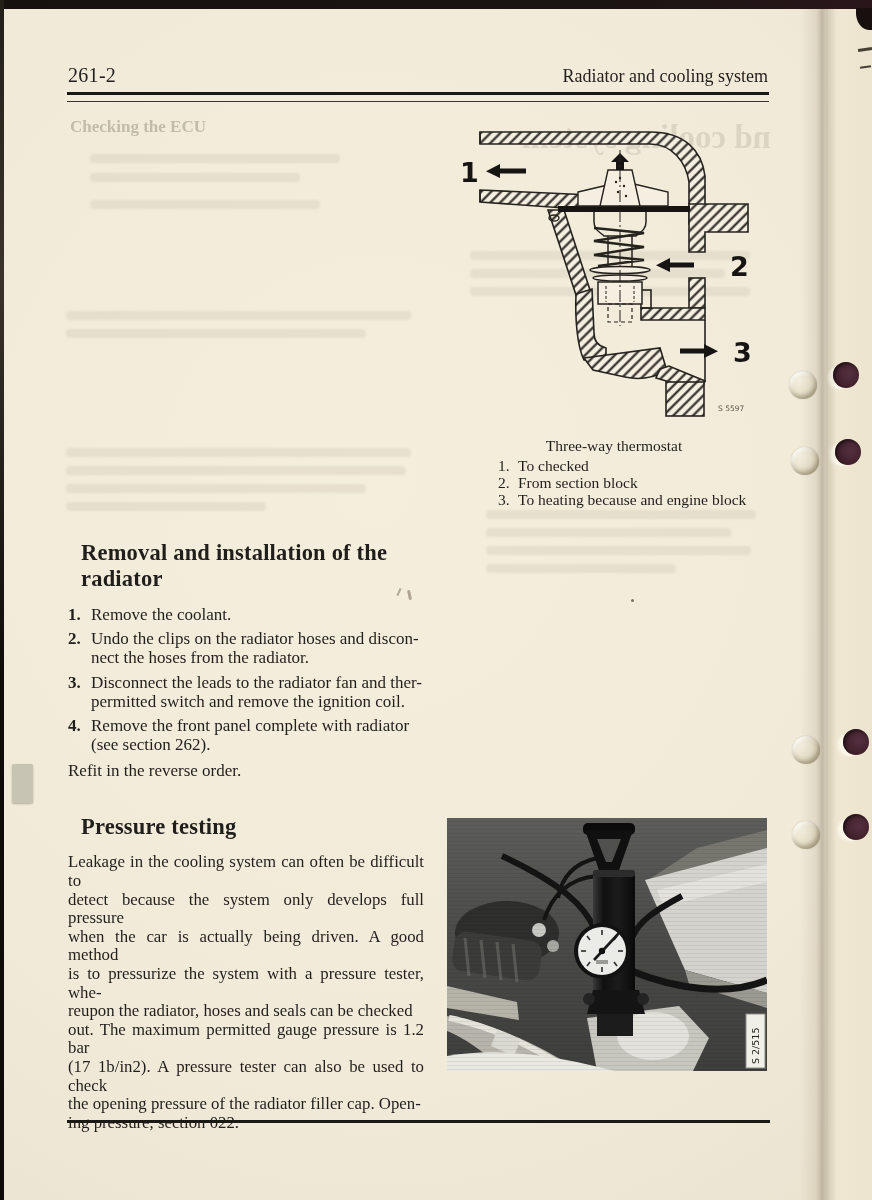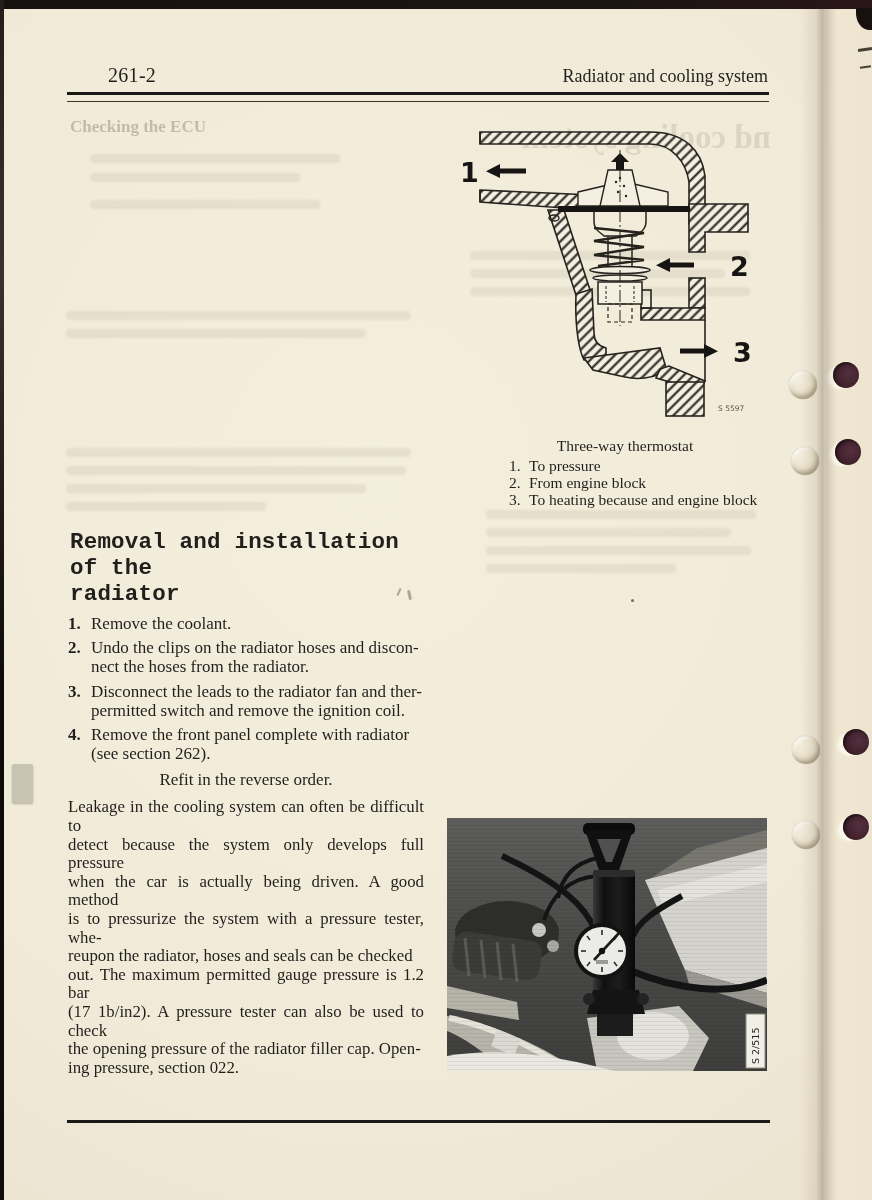--- a/index.html
+++ b/index.html
@@ -25,45 +25,45 @@
   
   .hole-light{position:absolute;width:28px;height:28px;border-radius:50%;
       background:radial-gradient(circle at 38% 30%, #f3eedd 0%, #eae3cd 55%, #d6cdb2 100%);
       box-shadow:inset -2px -3px 5px rgba(115,103,76,.55), inset 2px 3px 3px rgba(255,255,255,.65), 0 0 1px rgba(120,108,82,.6);}
   .hole-dark{position:absolute;width:26px;height:26px;border-radius:50%;
       background:radial-gradient(circle at 62% 45%, #553040 0%, #41212c 60%, #301520 100%);
       box-shadow:-5px 2px 0 -1px rgba(250,246,232,.95), -8px 3px 3px -2px rgba(250,246,232,.7), inset 2px 2px 3px rgba(0,0,0,.45);}
   
   .hdr{position:absolute;left:64px;top:56px;width:700px;display:flex;
        justify-content:space-between;align-items:baseline;}
-  .hdr .num{font-size:20px;letter-spacing:.3px;margin-left:40px;}
+  .hdr .num{font-size:20px;letter-spacing:.3px;}
   .hdr .title{font-size:18px;}
   .rule-top{position:absolute;left:63px;top:84px;width:702px;height:6px;
        border-top:3px solid #1b1916;border-bottom:1px solid #3a352e;}
   .rule-bottom{position:absolute;left:63px;top:1112px;width:703px;height:3px;background:#1b1916;}
   
   .bt{position:absolute;pointer-events:none;}
   .bt-ecu{left:66px;top:109px;font-weight:bold;font-size:17px;color:#85856a;opacity:.45;filter:blur(.4px);}
   .bt-mirror{left:195px;top:111px;width:572px;font-weight:bold;font-size:33px;color:#6e6750;
              opacity:.16;transform:scaleX(-1);filter:blur(.6px);white-space:nowrap;}
   .bt-bar{position:absolute;height:9px;border-radius:4px;background:rgba(118,108,86,.10);filter:blur(1px);}
   
   .fig-thermo{position:absolute;left:438px;top:112px;width:332px;height:302px;}
-  .caption{position:absolute;left:451px;top:430px;width:330px;font-size:15.5px;line-height:15.5px;}
+  .caption{position:absolute;left:440px;top:430px;width:330px;font-size:15.5px;line-height:15.5px;}
   .caption .cap-title{text-align:center;margin:0 0 4px 10px;}
   .cap-item{display:flex;margin:0 0 1.5px 54px;}
   .cap-item .n{width:20px;flex:none;}
   
   .leftcol{position:absolute;left:64px;top:519px;width:356px;}
-  h2{font-size:22.5px;line-height:26px;margin:2px;white-space:pre-line;letter-spacing:.2px;font-family:Liberation Mono, monospace;}
+  h2{font-size:22.5px;line-height:26px;margin:13px;white-space:pre-line;letter-spacing:.2px;}
   .steps{margin:7px 0 0 0;padding:0;list-style:none;}
   .step{display:flex;margin-bottom:5px;font-size:17px;line-height:19.2px;}
   .step .n{width:23px;flex:none;font-weight:bold;}
   .step .t{white-space:pre-line;}
-  .refit{margin:7px 0 8px 0;font-size:17px;text-align:center;}
+  .refit{margin:7px 0 16px 0;font-size:17px;}
   .h2-pressure{margin-top:33px;}
   .pbody{margin:7px 0 0 0;font-size:16.8px;line-height:18.6px;white-space:pre-line;
          text-align:justify;}
   
   .photo{position:absolute;left:443px;top:810px;width:320px;height:253px;}
   
   .mark{position:absolute;background:#8b7f6c;opacity:.65;}
   .speck{position:absolute;width:3px;height:3px;border-radius:50%;background:#57503f;opacity:.8;}
 </style>
 </head>
@@ -169,25 +169,25 @@
         <text x="288" y="156">2</text>
         <text x="291" y="242">3</text>
       </g>
       <text x="276" y="291" font-family="'DejaVu Sans',sans-serif" font-size="7.5" fill="#5c564a">S 5597</text>
     </svg>
 
     <div class="caption">
       <div class="cap-title">Three-way thermostat</div>
       <div class="cap-item">
         <span class="n">1.</span>
-        <span>To pressure</span>
+        <span>To checked</span>
       </div>
       <div class="cap-item">
         <span class="n">2.</span>
-        <span>From engine block</span>
+        <span>From section block</span>
       </div>
       <div class="cap-item">
         <span class="n">3.</span>
         <span>To heating because and engine block</span>
       </div>
     </div>
 
     <div class="leftcol">
       <h2>Removal and installation of the
 radiator</h2>
@@ -206,20 +206,21 @@
           <span class="t">Disconnect the leads to the radiator fan and ther-
 permitted switch and remove the ignition coil.</span>
         </li>
         <li class="step">
           <span class="n">4.</span>
           <span class="t">Remove the front panel complete with radiator
 (see section 262).</span>
         </li>
       </ol>
       <p class="refit">Refit in the reverse order.</p>
+      <h2 class="h2-pressure">Pressure testing</h2>
       <p class="pbody">Leakage in the cooling system can often be difficult to
 detect because the system only develops full pressure
 when the car is actually being driven. A good method
 is to pressurize the system with a pressure tester, whe-
 reupon the radiator, hoses and seals can be checked
 out. The maximum permitted gauge pressure is 1.2 bar
 (17 1b/in2). A pressure tester can also be used to check
 the opening pressure of the radiator filler cap. Open-
 ing pressure, section 022.</p>
     </div>

